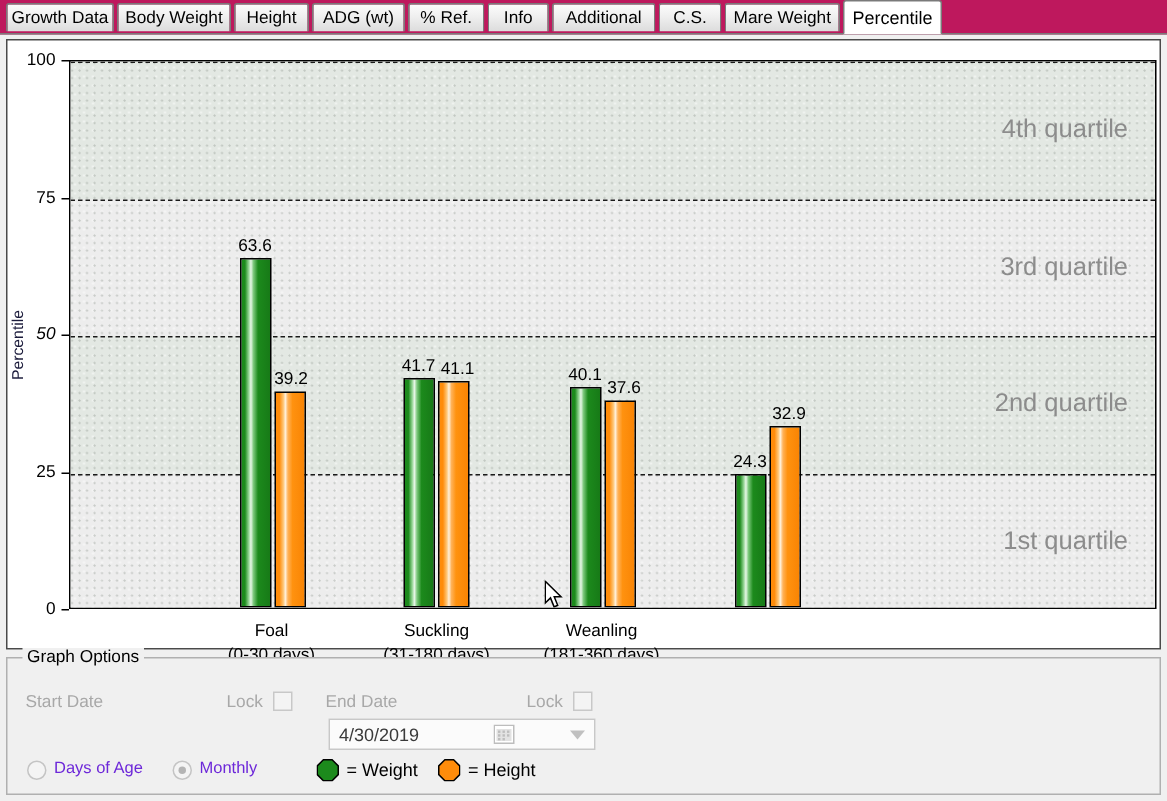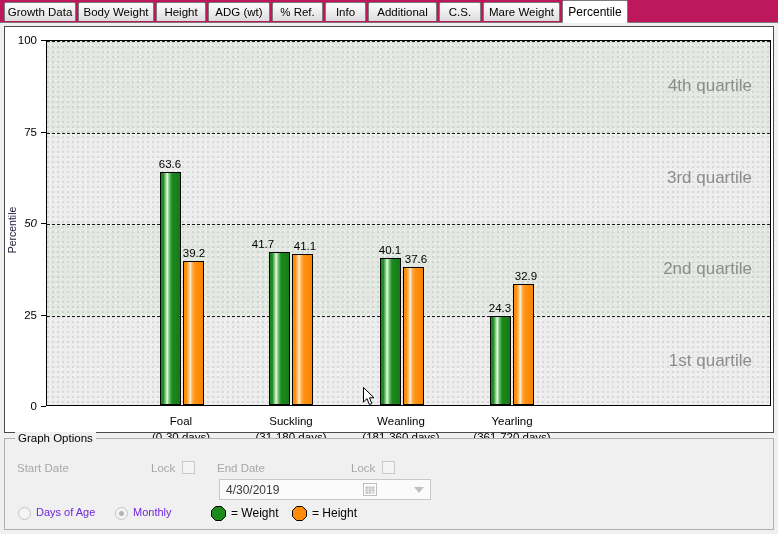--- a/index.html
+++ b/index.html
@@ -174,21 +174,21 @@
       <div class="qlabel" style="top:228px;">2nd quartile</div>
       <div class="qlabel" style="top:320px;">1st quartile</div>
 
       <div class="bar green" style="left:113px;width:21px;height:233px;"></div>
       <div class="bar orange" style="left:136px;width:21px;height:144px;"></div>
       <div class="barlabel" style="left:123px;top:117px;">63.6</div>
       <div class="barlabel" style="left:147px;top:206px;">39.2</div>
 
       <div class="bar green" style="left:222px;width:21px;height:153px;"></div>
       <div class="bar orange" style="left:245px;width:21px;height:151px;"></div>
-      <div class="barlabel" style="left:216px;top:197px;">41.7</div>
+      <div class="barlabel" style="left:232px;top:197px;">41.7</div>
       <div class="barlabel" style="left:258px;top:199px;">41.1</div>
 
       <div class="bar green" style="left:333px;width:21px;height:147px;"></div>
       <div class="bar orange" style="left:356px;width:21px;height:138px;"></div>
       <div class="barlabel" style="left:343px;top:203px;">40.1</div>
       <div class="barlabel" style="left:369px;top:212px;">37.6</div>
 
       <div class="bar green" style="left:443px;width:21px;height:89px;"></div>
       <div class="bar orange" style="left:466px;width:21px;height:121px;"></div>
       <div class="barlabel" style="left:453px;top:261px;">24.3</div>
@@ -218,39 +218,35 @@
       <span class="sub">(0-30 days)</span>
     </div>
     <div class="xcat" style="left:286px;top:386px;">
       <span>Suckling</span>
       <span class="sub">(31-180 days)</span>
     </div>
     <div class="xcat" style="left:396px;top:386px;">
       <span>Weanling</span>
       <span class="sub">(181-360 days)</span>
     </div>
-    <div class="xcat" style="left:507px;top:386px;">
-      <span>Yearling</span>
-      <span class="sub">(361-720 days)</span>
-    </div>
   </div>
 
   <div id="options">
     <span id="optlegendtext">Graph Options</span>
 
     <span class="fldlabel" style="left:12px;top:23px;">Start Date</span>
     <span class="fldlabel" style="left:146px;top:23px;">Lock</span>
     <div class="lockchk" style="left:177px;top:22px;"></div>
 
 
     <span class="fldlabel" style="left:212px;top:23px;">End Date</span>
     <span class="fldlabel" style="left:346px;top:23px;">Lock</span>
     <div class="lockchk" style="left:377px;top:22px;"></div>
 
-    <div class="datebox" style="left:214px;top:40px;width:212px;gap:34px;">
+    <div class="datebox" style="left:214px;top:40px;width:178px;gap:34px;">
       <span class="val">4/30/2019</span>
       <span class="calicon">
         <svg viewBox="0 0 15 14" width="15" height="14">
           <rect x="0.5" y="0.5" width="13" height="12" fill="#ffffff" stroke="#bdbdbd"></rect>
           <rect x="2" y="3" width="10" height="8" fill="#e2e2e2"></rect>
           <g fill="#bdbdbd">
             <rect x="3" y="4" width="1.6" height="1.6"></rect>
               <rect x="6" y="4" width="1.6" height="1.6"></rect>
               <rect x="9" y="4" width="1.6" height="1.6"></rect>
             <rect x="3" y="6.5" width="1.6" height="1.6"></rect>

